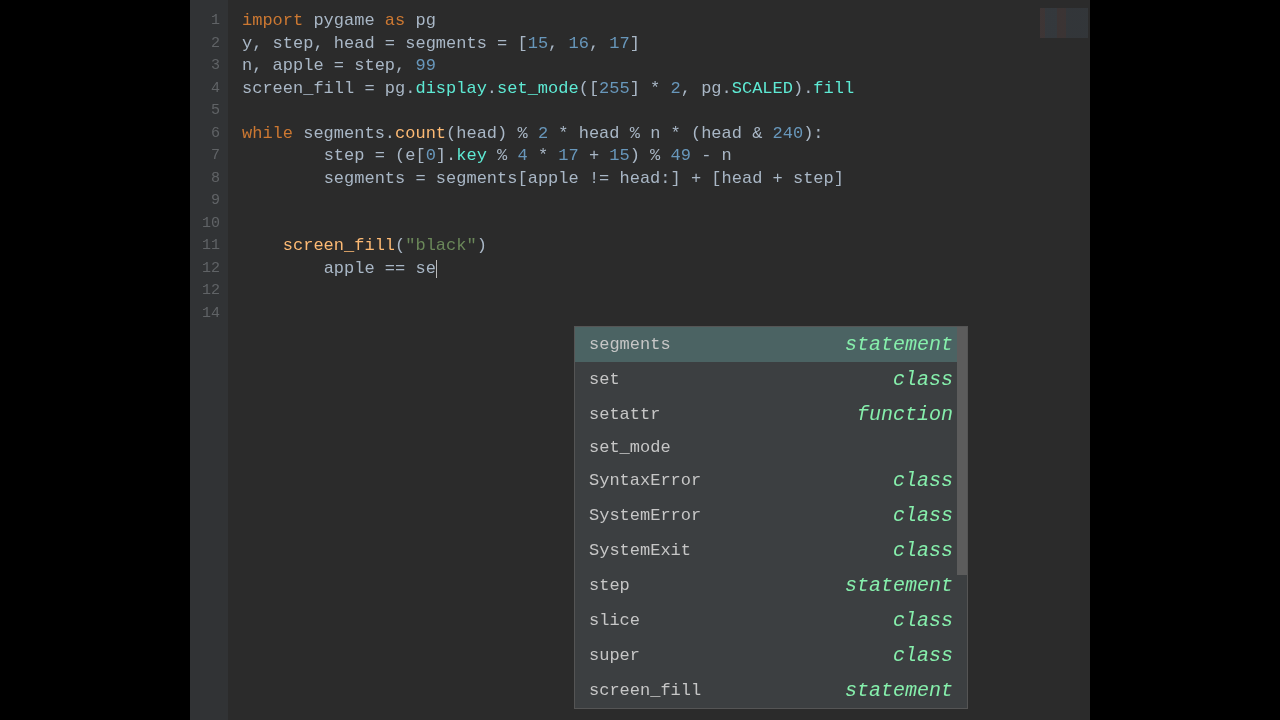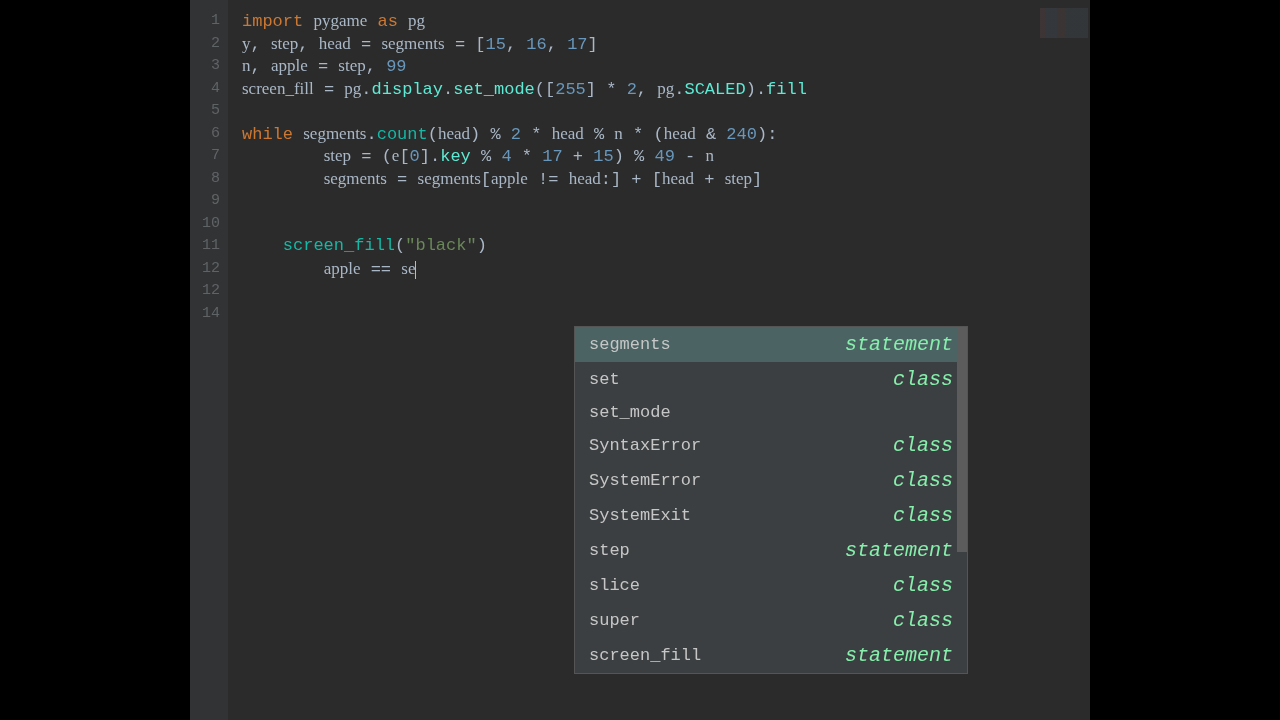--- a/index.html
+++ b/index.html
@@ -44,25 +44,25 @@
     padding-left: 14px;
   }
   .cline {
     height: 22.5px;
     line-height: 22.5px;
     font-size: 17px;
     color: #a9b7c6;
     white-space: pre;
   }
   .kw   { color: #cc7832; margin-top: 12px; }
-  .fn   { color: #14b8a6; }
+  .fn   { color: #fdba74; }
   .attr { color: #5eead4; }
   .num  { color: #6897bb; }
   .str  { color: #6a8759; }
-  .wt   { color: #a9b7c6; font-family: Liberation Serif, serif; }
+  .wt   { color: #a9b7c6; }
 
   .cursor {
     display: inline-block;
     width: 1px;
     height: 18px;
     background: #bbbbbb;
     vertical-align: text-bottom;
     margin-left: 0;
   }
 
@@ -176,20 +176,24 @@
     <div id="ac-list">
         <div class="ac-item selected">
           <span class="ac-name">segments</span>
           <span class="ac-kind">statement</span>
         </div>
         <div class="ac-item">
           <span class="ac-name">set</span>
           <span class="ac-kind">class</span>
         </div>
         <div class="ac-item">
+          <span class="ac-name">setattr</span>
+          <span class="ac-kind">function</span>
+        </div>
+        <div class="ac-item">
           <span class="ac-name">set_mode</span>
           <span class="ac-kind"></span>
         </div>
         <div class="ac-item">
           <span class="ac-name">SyntaxError</span>
           <span class="ac-kind">class</span>
         </div>
         <div class="ac-item">
           <span class="ac-name">SystemError</span>
           <span class="ac-kind">class</span>

